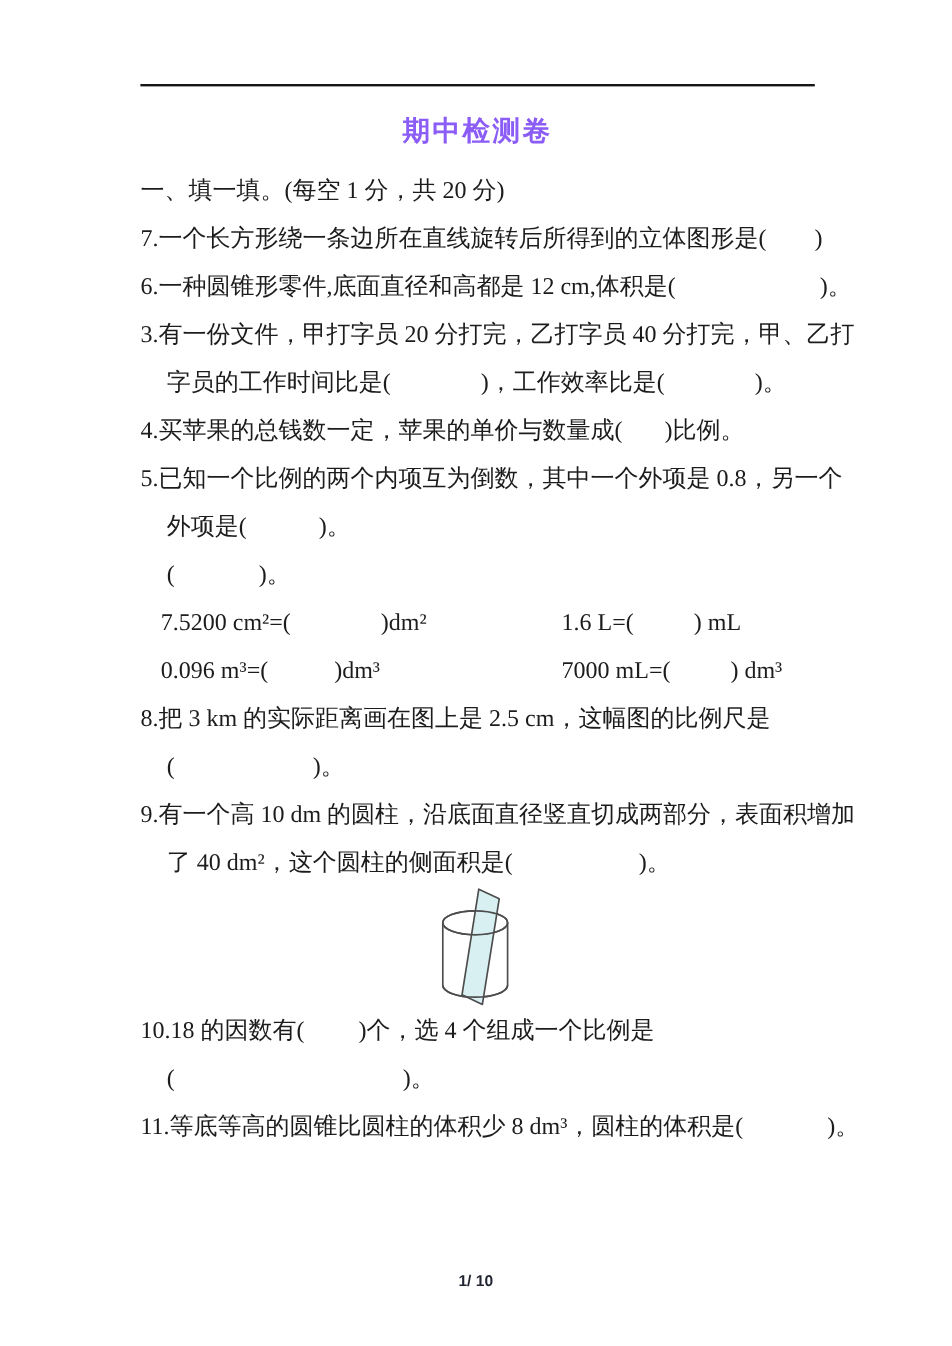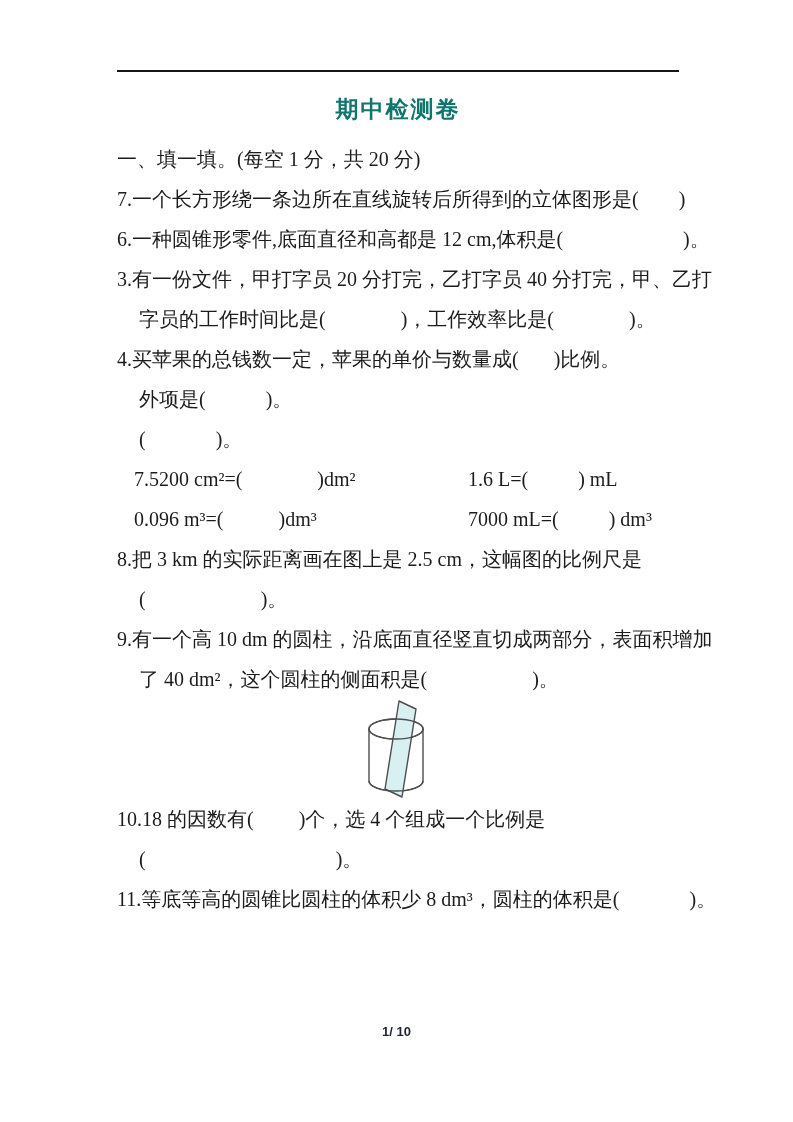--- a/index.html
+++ b/index.html
@@ -26,40 +26,40 @@
     margin: 70px 0 0 0;
     width: 100%;
   }
   .title {
     font-family: "Liberation Sans", "DejaVu Sans", sans-serif;
     font-weight: bold;
     font-size: 23px;
     letter-spacing: 2px;
     text-align: center;
     margin: 22px 0 14px 0;
-    color: #0f766e;
+    color: #8b5cf6;
   }
   .line {
     font-size: 20px;
     line-height: 40px;
     white-space: pre;
     color: #1c1c1c;
   }
   .indent { padding-left: 22px; }
   .twocol { display: flex; padding-left: 17px; gap: 44px; }
   .twocol .left { width: 290px; flex: 0 0 290px; }
   .figwrap {
     height: 100px;
     display: flex;
     justify-content: center;
     align-items: center;
   }
   .footer {
     position: absolute;
-    left: 0; top: 1024px;
+    left: 0; top: 1060px;
     width: 100%;
     text-align: center;
     font-family: "Liberation Sans", "DejaVu Sans", sans-serif;
     font-weight: bold;
     font-size: 13px;
     color: #1f2430;
   }
   svg .ink { stroke: #4d4d4d; stroke-width: 1.4; stroke-linejoin: round; }
 </style>
 </head>
@@ -76,20 +76,21 @@
 
     <div class="line">7.一个长方形绕一条边所在直线旋转后所得到的立体图形是(        )</div>
 
     <div class="line">6.一种圆锥形零件,底面直径和高都是 12 cm,体积是(                        )。</div>
 
     <div class="line">3.有一份文件，甲打字员 20 分打完，乙打字员 40 分打完，甲、乙打</div>
     <div class="line indent">字员的工作时间比是(               )，工作效率比是(               )。</div>
 
     <div class="line">4.买苹果的总钱数一定，苹果的单价与数量成(       )比例。</div>
 
+    <div class="line">5.已知一个比例的两个内项互为倒数，其中一个外项是 0.8，另一个</div>
     <div class="line indent">外项是(            )。</div>
 
     <div class="line indent">(              )。</div>
 
     <div class="line twocol">
       <span class="left">7.5200 cm²=(               )dm²</span>
       <span class="right">1.6 L=(          ) mL</span>
     </div>
     <div class="line twocol">
       <span class="left">0.096 m³=(           )dm³</span>

